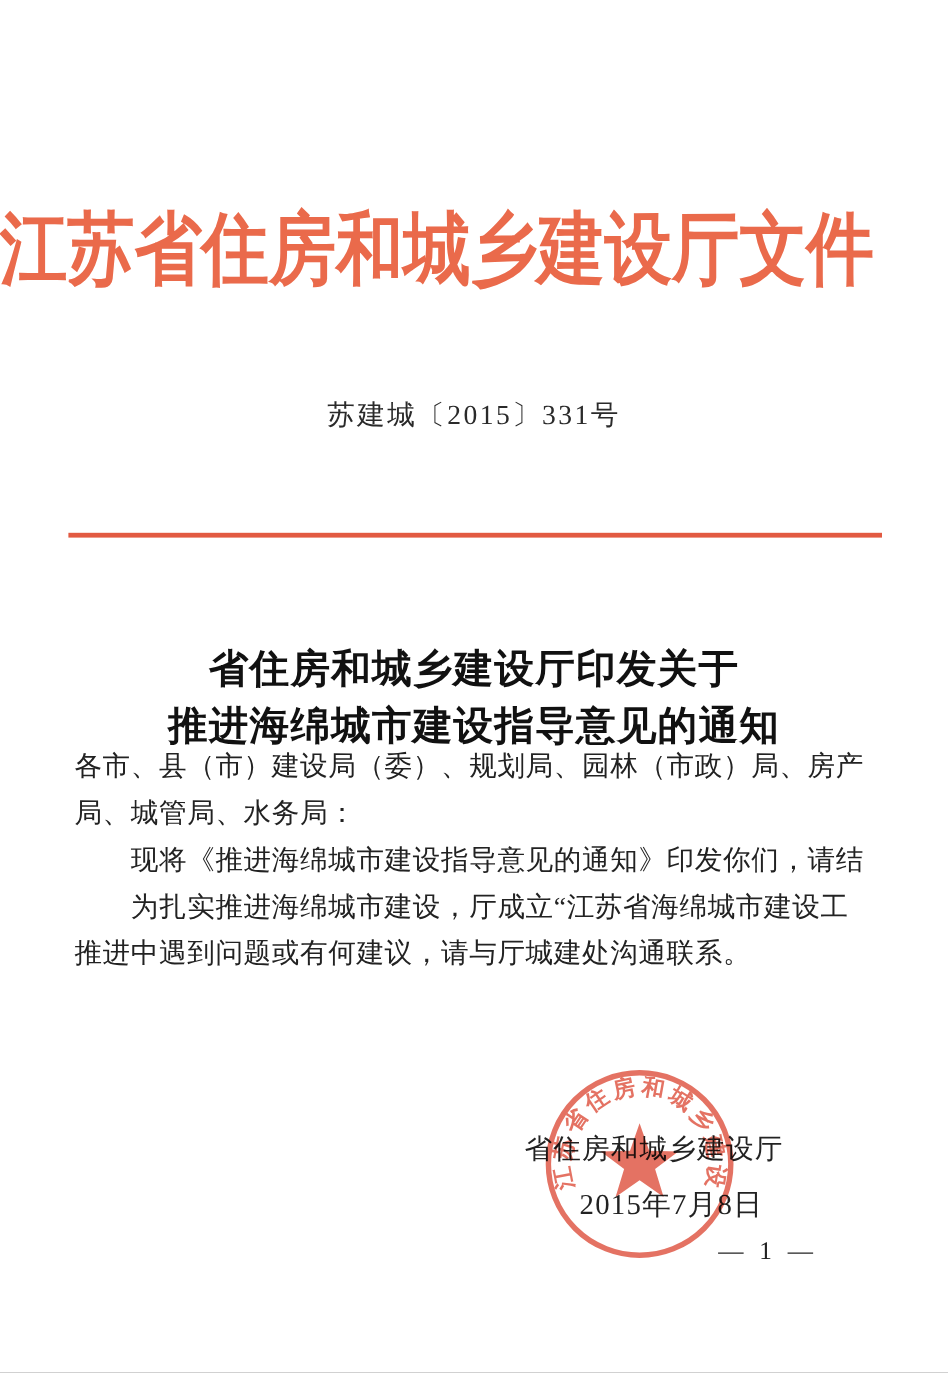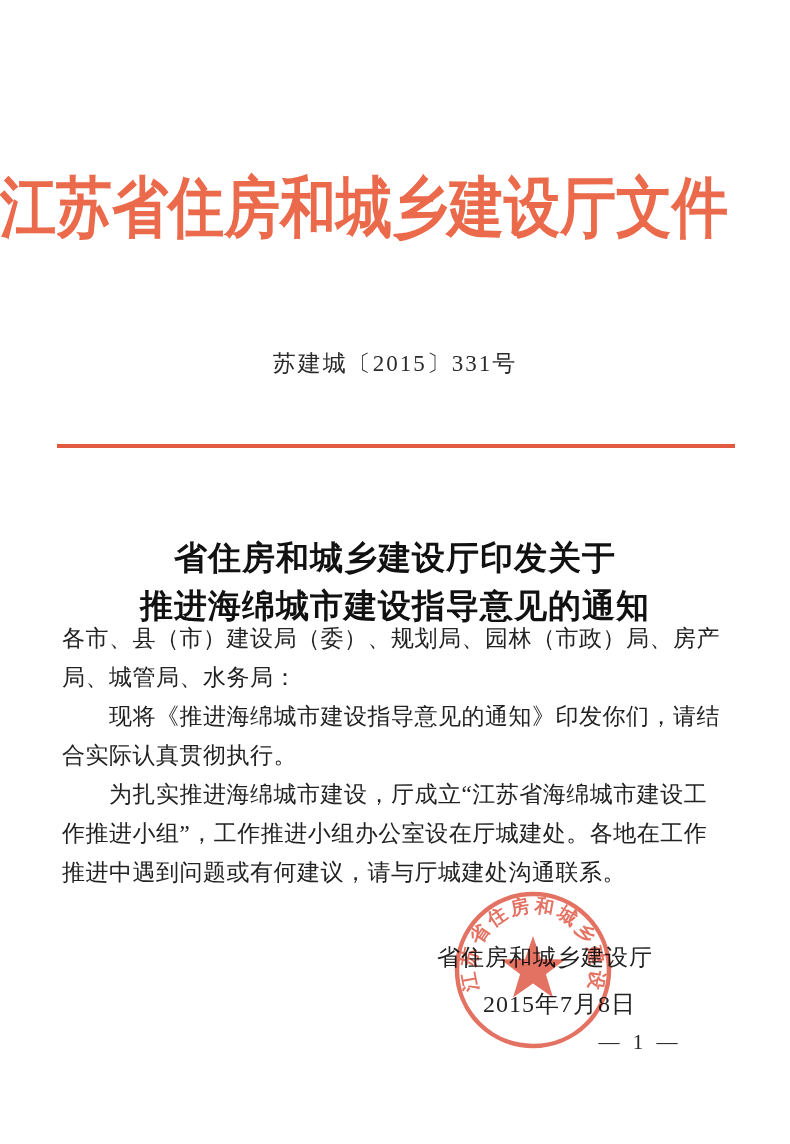--- a/index.html
+++ b/index.html
@@ -26,21 +26,21 @@
     font-size: 56px;
     font-weight: bold;
     color: #ea6a4b;
     letter-spacing: 0px;
     transform: scaleY(1.18);
     transform-origin: center top;
     white-space: nowrap;
   }
   .doc-number {
     position: absolute;
-    top: 348px;
+    top: 330px;
     left: 0;
     width: 100%;
     text-align: center;
     font-size: 23px;
     letter-spacing: 2px;
     color: #2a2a2a;
   }
   .red-line {
     position: absolute;
     top: 444px;
@@ -134,23 +134,21 @@
 
   <div class="doc-title">
     <div>省住房和城乡建设厅印发关于</div>
     <div>推进海绵城市建设指导意见的通知</div>
   </div>
 
   <div class="body-block">
     <div class="body-line">各市、县（市）建设局（委）、规划局、园林（市政）局、房产</div>
     <div class="body-line">局、城管局、水务局：</div>
     <div class="body-line indent">现将《推进海绵城市建设指导意见的通知》印发你们，请结</div>
-    <div class="body-line">合实际认真贯彻执行。</div>
     <div class="body-line indent">为扎实推进海绵城市建设，厅成立“江苏省海绵城市建设工</div>
-    <div class="body-line">作推进小组”，工作推进小组办公室设在厅城建处。各地在工作</div>
     <div class="body-line">推进中遇到问题或有何建议，请与厅城建处沟通联系。</div>
   </div>
 
   <div class="sig-org">省住房和城乡建设厅</div>
 
   <div class="sig-date">2015年7月8日</div>
 
   <svg class="seal" viewBox="-90 -90 180 180">
     <circle cx="0" cy="0" r="76" fill="none" stroke="#dd4f3c" stroke-width="4.5"></circle>
     <polygon points="0,-34 -8,-11 -32.3,-10.5 -12.9,4.2 -20,27.5 0,13.6 20,27.5 12.9,4.2 32.3,-10.5 8,-11" fill="#dd4f3c"></polygon>

